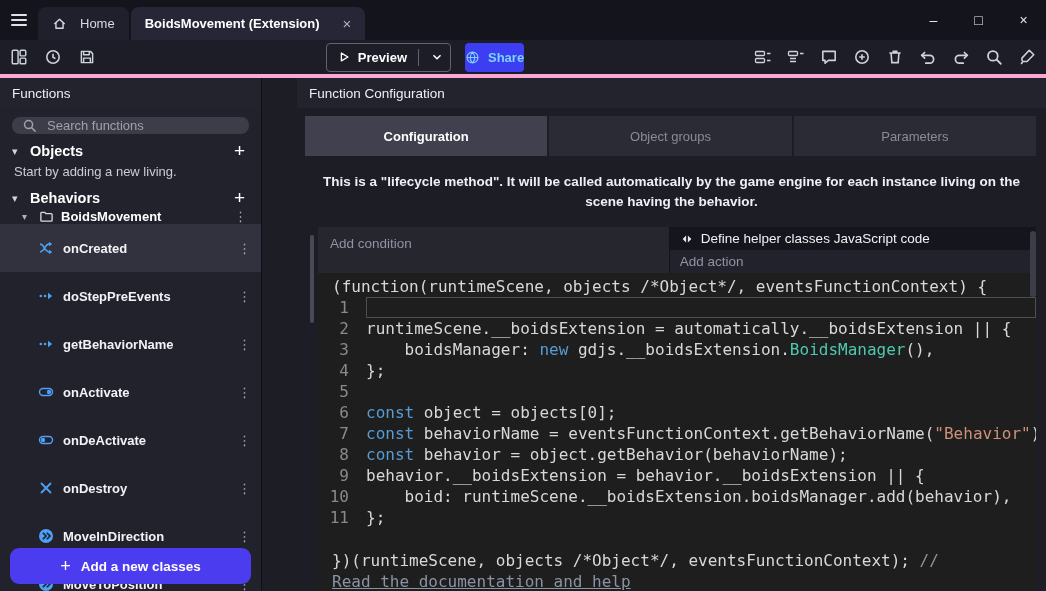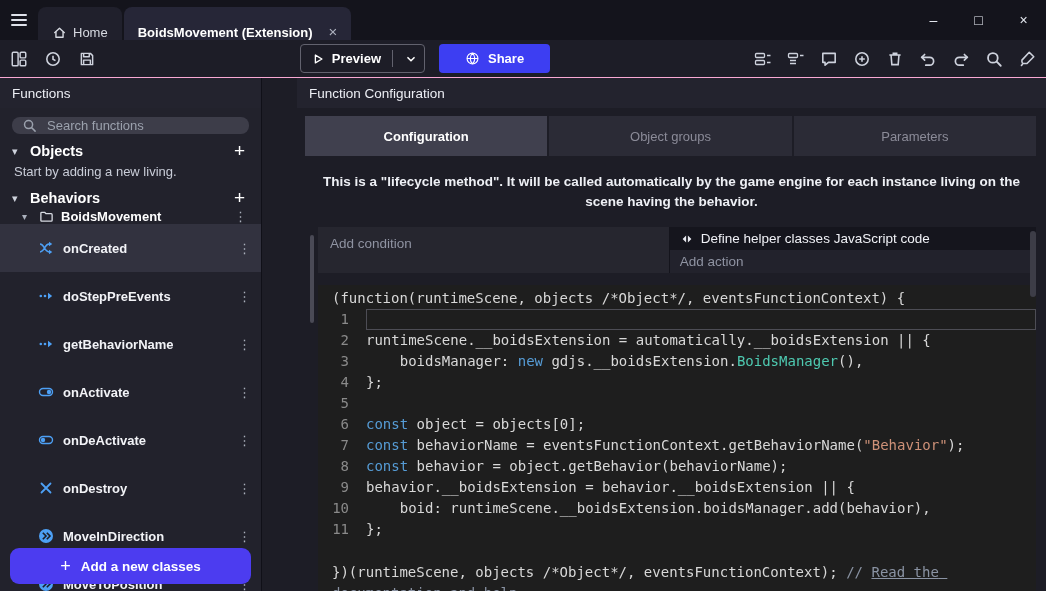--- a/index.html
+++ b/index.html
@@ -10,38 +10,38 @@
     font-family:"Liberation Sans",sans-serif;font-size:13px;
     user-select:none;
   }
   .icon{display:inline-flex;align-items:center;justify-content:center;}
   .icon svg{width:100%;height:100%;display:block;}
 
   
   .titlebar{height:40px;background:#14141c;display:flex;align-items:flex-end;position:relative;}
   .hamburger{width:38px;height:40px;display:flex;flex-direction:column;justify-content:center;align-items:center;gap:3px;cursor:pointer;}
   .hamburger i{display:block;width:16px;height:2px;background:#dfe2ea;border-radius:1px;}
-  .tab{height:33px;display:flex;align-items:flex-end;gap:6px;padding:0 14px;border-radius:8px 8px 0 0;cursor:pointer;}
+  .tab{height:33px;display:flex;align-items:center;gap:13px;padding:0 14px;border-radius:8px 8px 0 0;cursor:pointer;}
   .tab-home{background:#20202c;color:#d7dae2;}
   .tab-home .icon{width:15px;height:15px;color:#d7dae2;}
   .tab-active{background:#262637;color:#fff;font-weight:bold;margin-left:2px;}
   .tab-close{color:#aeb2bf;font-weight:normal;font-size:15px;margin-left:10px;cursor:pointer;}
   .win-controls{position:absolute;right:0;top:0;height:40px;display:flex;}
   .win-btn{width:45px;height:40px;display:flex;align-items:center;justify-content:center;color:#e3e6ee;font-size:14px;cursor:pointer;}
 
   
-  .toolbar{height:38px;background:#1d1d27;border-bottom:1px solid #f9a8d4;display:flex;align-items:center;padding:0 10px;}
+  .toolbar{height:38px;background:#1d1d27;border-bottom:4px solid #f9a8d4;display:flex;align-items:center;padding:0 10px;}
   .tb-left{display:flex;gap:16px;align-items:center;}
   .tb-icon{width:18px;height:18px;color:#ced2dd;cursor:pointer;}
   .tb-center{flex:1;display:flex;justify-content:center;align-items:center;gap:14px;}
   .btn-preview{height:29px;border:1px solid #62626e;border-radius:4px;display:flex;align-items:center;padding:0 2px 0 10px;gap:7px;color:#fff;font-weight:bold;cursor:pointer;background:transparent;}
   .btn-preview .icon{width:14px;height:14px;color:#fff;}
   .pv-sep{width:1px;height:17px;background:#62626e;margin-left:4px;}
   .btn-preview .chev-ic{width:22px;height:22px;padding:4px;}
-  .btn-share{height:29px;border-radius:4px;background:var(--share-button,#3d3ef2);display:flex;align-items:center;padding:0 26px;gap:8px;color:#ffffff;font-weight:bold;cursor:pointer;}
+  .btn-share{height:29px;border-radius:4px;background:var(--share-button,#3d3ef2);display:flex;align-items:center;padding:0 0;gap:8px;color:#7dd3fc;font-weight:bold;cursor:pointer;}
   .btn-share .icon{width:15px;height:15px;}
   .tb-right{display:flex;gap:15px;align-items:center;}
 
   
   .body{display:flex;height:513px;gap:35px;}
   .sidebar{width:262px;background:#22222c;border-right:1px solid #101018;display:flex;flex-direction:column;position:relative;}
   .main{flex:1;background:#1d1d26;display:flex;flex-direction:column;overflow:hidden;position:relative;}
   .panel-header{height:30px;display:flex;align-items:center;padding:0 12px;font-size:13.5px;color:#eceef4;background:#23232e;flex:0 0 auto;}
 
   
@@ -74,21 +74,21 @@
   .events{flex:1;display:flex;margin:2px 10px 0 8px;position:relative;overflow:hidden;}
   .events-gutter{width:13px;flex:0 0 auto;display:flex;justify-content:center;padding-top:8px;}
   .gutter-handle{width:4px;height:88px;background:#4a4a56;border-radius:3px;}
   .sheet{flex:1;display:flex;flex-direction:column;overflow:hidden;}
   .event-head{display:flex;flex:0 0 auto;}
   .cell-condition{width:49%;background:#26262f;border-right:1px solid #14141c;padding:9px 12px;color:#8f93a2;font-size:13.5px;cursor:pointer;}
   .cell-right{flex:1;display:flex;flex-direction:column;}
   .js-title{background:#15151d;padding:4px 10px;display:flex;align-items:center;gap:7px;color:#f0f1f6;font-size:13.5px;cursor:pointer;}
   .js-title .icon{width:14px;height:14px;color:#e8e9f0;}
   .cell-action{background:#22222c;padding:4px 10px;color:#8f93a2;font-size:13.5px;cursor:pointer;flex:1;}
-  .code{flex:1;background:#1e1e1e;font-family:"DejaVu Sans Mono",monospace;font-size:14px;line-height:21px;padding-top:3px;overflow:hidden;cursor:text;margin-top:12px;}
+  .code{flex:1;background:#1e1e1e;font-family:"DejaVu Sans Mono",monospace;font-size:16px;line-height:21px;padding-top:3px;overflow:hidden;cursor:text;}
   .code-wrap{padding-left:14px;white-space:pre-wrap;color:#d8d8d8;}
   .code-footer{margin-top:22px;max-width:660px;}
   .code-line{display:flex;}
   .ln{width:48px;flex:0 0 auto;text-align:right;padding-right:17px;color:#8a8a8a;}
   .lc{flex:1;white-space:pre;min-height:21px;color:#d8d8d8;}
   .code-line.current .lc{outline:1px solid #4d4d55;outline-offset:-1px;}
   .plain{color:#d8d8d8;}
   .keyword{color:var(--code-keyword,#569cd6);}
   .type{color:var(--code-type,#4ec9b0);}
   .string{color:var(--code-string,#ce9178);}

